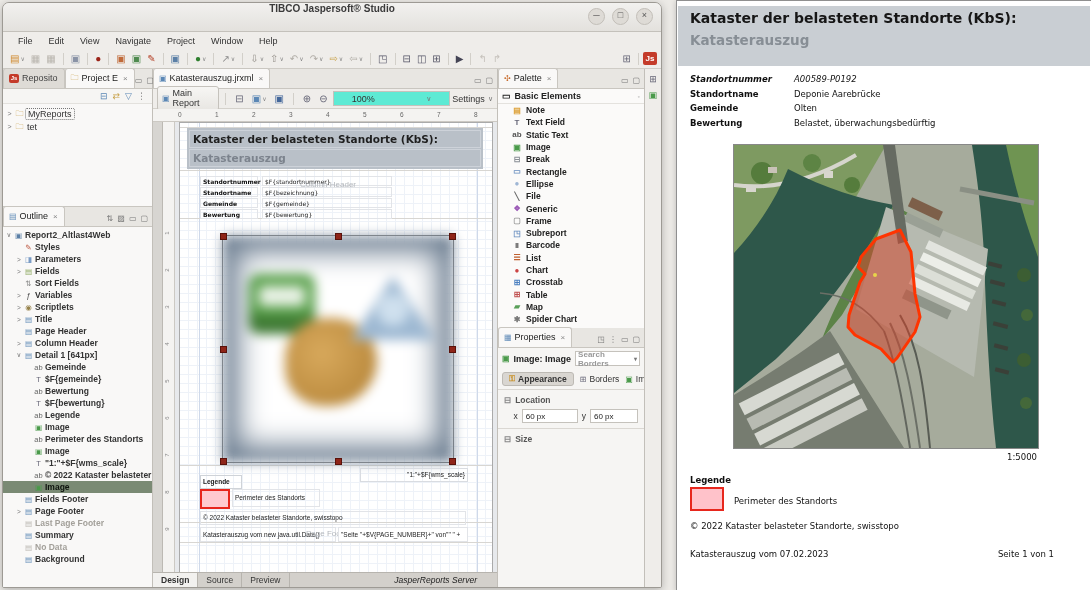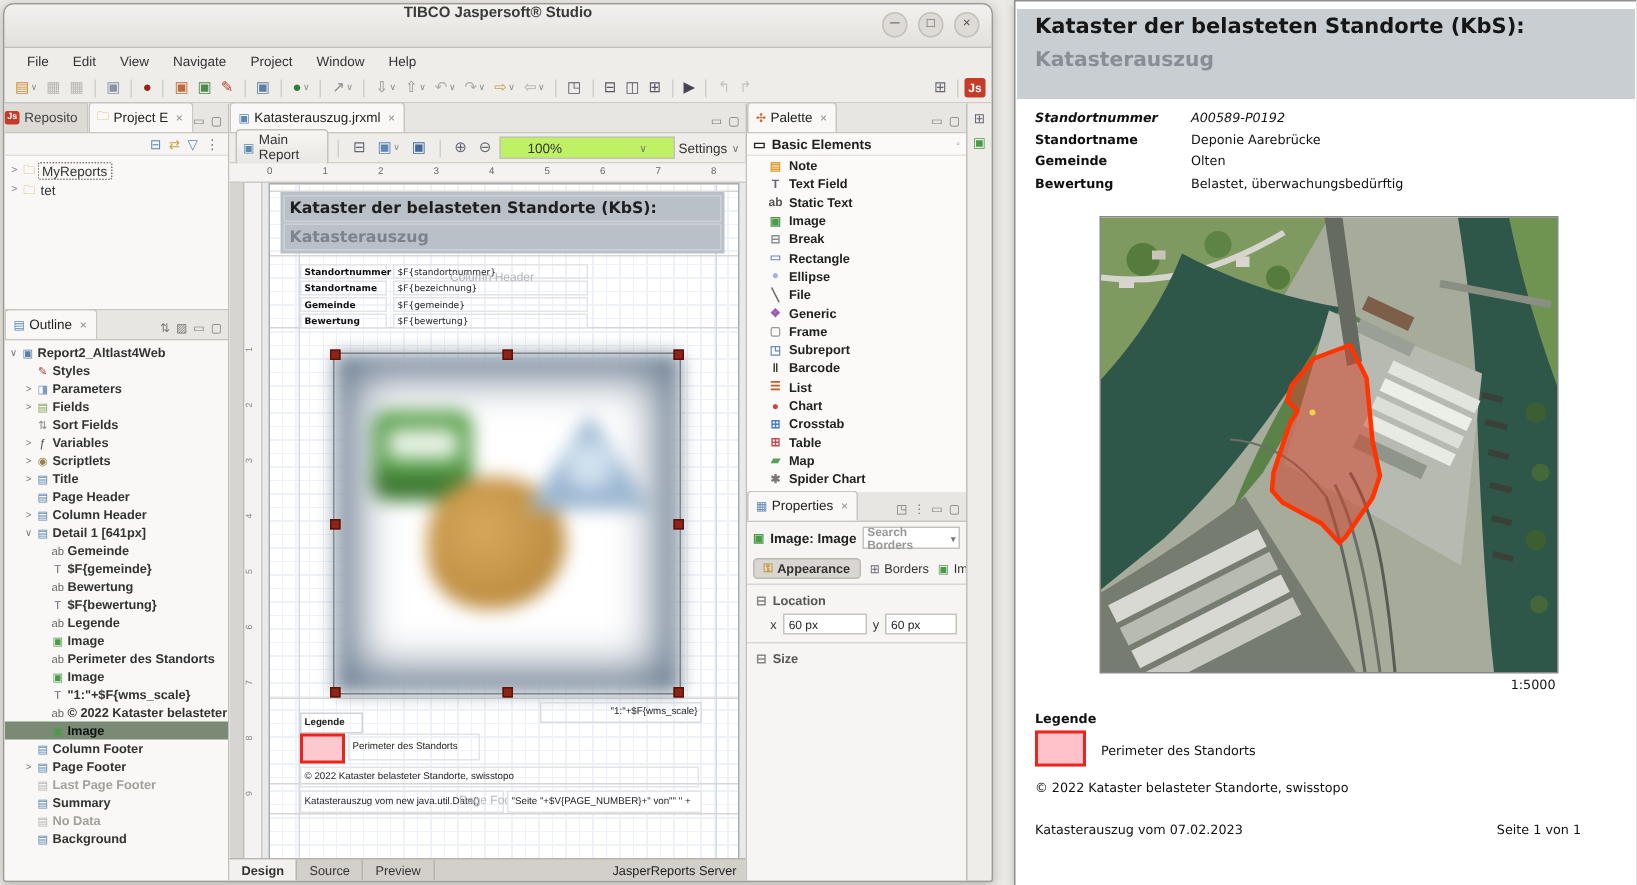--- a/index.html
+++ b/index.html
@@ -25,21 +25,21 @@
   .jsicon{width:14px;height:13px;background:#c43b2a;border-radius:2px;color:#fff;font-size:8px;
        line-height:13px;text-align:center;font-weight:bold;}
   
   .mainrow{flex:1;display:flex;min-height:0;}
   .lcol{width:149px;flex:0 0 auto;display:flex;flex-direction:column;border-right:1px solid #c2bfb9;background:#f6f5f3;}
   .ecol{flex:1;display:flex;flex-direction:column;min-width:0;background:#eceae7;}
   .rcol{width:146px;flex:0 0 auto;display:flex;flex-direction:column;border-left:1px solid #c2bfb9;background:#f6f5f3;}
   .strip{width:16px;flex:0 0 auto;border-left:1px solid #c2bfb9;background:#efedea;display:flex;flex-direction:column;align-items:center;padding-top:4px;gap:4px;}
   .strip .tbi{font-size:9px;}
   
-  .ptabs{height:19px;display:flex;align-items:flex-end;background:#e8e6e2;border-bottom:1px solid #c9c6c0;flex:0 0 auto;justify-content:flex-end;}
+  .ptabs{height:19px;display:flex;align-items:flex-end;background:#e8e6e2;border-bottom:1px solid #c9c6c0;flex:0 0 auto;}
   .ptab{display:flex;align-items:center;gap:3px;font-size:9px;color:#444;padding:2px 6px 3px 5px;
        border:1px solid #c9c6c0;border-bottom:none;border-radius:3px 3px 0 0;background:#dedbd6;height:14px;white-space:nowrap;}
   .ptab.active{background:#f9f8f7;font-weight:normal;color:#222;}
   .ptab .cl{color:#888;font-size:8px;margin-left:2px;}
   .pmini{margin-left:auto;display:flex;gap:4px;padding:0 4px 3px 0;color:#777;font-size:8px;}
   .icn{display:inline-block;font-style:normal;}
   
   .xtoolbar{height:14px;display:flex;justify-content:flex-end;align-items:center;gap:5px;padding-right:6px;
        font-size:9px;background:#f6f5f3;border-bottom:1px solid #e3e1dd;flex:0 0 auto;}
   .tree{padding:3px 2px;font-size:9px;color:#333;overflow:hidden;}
@@ -54,21 +54,21 @@
   .oitem.sel{background:#7a8a74;color:#0d120d;}
   .oitem.dim{color:#a3a09a;}
   .oitem .tw{flex:0 0 auto;width:8px;font-size:6.5px;color:#777;text-align:center;}
   .oitem .ti{flex:0 0 auto;width:11px;font-size:7.5px;text-align:center;}
   .oitem .tl{font-weight:bold;padding-left:1px;}
   
   .etabs{height:19px;display:flex;align-items:flex-end;background:#e8e6e2;border-bottom:1px solid #c9c6c0;flex:0 0 auto;}
   .etoolbar{height:19px;display:flex;align-items:center;gap:2px;background:#efedea;border-bottom:1px solid #d4d1cb;padding:0 4px;flex:0 0 auto;}
   .mrbtn{display:flex;align-items:center;gap:3px;font-size:9px;border:1px solid #c5c2bc;border-radius:3px;
        background:linear-gradient(#f7f6f4,#e8e6e2);padding:1px 7px 2px 4px;color:#333;}
-  .combo{display:flex;align-items:center;font-size:9px;border:1px solid #c5c2bc;background:#bef264;
+  .combo{display:flex;align-items:center;font-size:9px;border:1px solid #c5c2bc;background:#5eead4;
        padding:0 18px;height:13px;color:#333;}
   .combo .dd{margin-left:auto;color:#777;font-size:7px;}
   .settings{margin-left:auto;display:flex;align-items:center;gap:3px;font-size:9px;color:#333;}
   .hruler{height:12px;background:#f4f3f1;border-bottom:1px solid #ccc9c3;position:relative;flex:0 0 auto;
        font-size:6.5px;color:#666;}
   .hruler span{position:absolute;top:2px;}
   .canvas{flex:1;position:relative;background:#e7e9ec;overflow:hidden;display:flex;min-height:0;}
   .bandstrip{width:9px;background:#d7d5d1;border-right:1px solid #bcb9b3;flex:0 0 auto;}
   .vruler{width:11px;background:#f4f3f1;border-right:1px solid #ccc9c3;position:relative;flex:0 0 auto;
        font-size:6px;color:#888;}
@@ -99,21 +99,21 @@
   .ph-green:before{content:"";position:absolute;left:10px;top:12px;right:10px;height:20px;background:#e9f2e6;border-radius:4px;}
   .ph-blob{position:absolute;left:62px;top:82px;width:92px;height:88px;background:radial-gradient(circle at 40% 40%,#d8a95c,#b07f33);border-radius:48% 52% 55% 45%;}
   .ph-tri{position:absolute;left:128px;top:40px;width:0;height:0;border-left:42px solid transparent;border-right:42px solid transparent;border-bottom:64px solid #9db8d2;}
   .ph-tri:after{content:"";position:absolute;left:-16px;top:18px;width:32px;height:32px;background:#cfe0ee;border-radius:50%;}
   .hdl{position:absolute;width:5px;height:5px;background:#8e2418;border:1px solid #5a120b;}
   .swatch{position:absolute;background:#ffc9cf;border:2px solid #e8251c;}
   
   .ebottom{height:14px;display:flex;align-items:stretch;background:#d3d0cb;border-top:1px solid #b7b4ae;flex:0 0 auto;font-size:8.5px;}
   .ebtab{padding:1px 8px;border-right:1px solid #b7b4ae;color:#333;display:flex;align-items:center;}
   .ebtab.active{background:#f2f1ef;font-weight:bold;}
-  .eserver{margin-left:auto;padding-right:6px;display:flex;align-items:center;color:#222;}
+  .eserver{margin-left:auto;padding-right:20px;display:flex;align-items:center;color:#222;font-style:italic;}
   
   .psection{font-size:9px;font-weight:bold;color:#222;display:flex;align-items:center;gap:4px;
        padding:2px 4px;border-bottom:1px solid #e4e2de;background:#fbfaf9;}
   .psection .exp{margin-left:auto;color:#999;font-size:7px;}
   .pitem{display:flex;align-items:center;gap:4px;height:12.3px;padding-left:14px;font-size:8.5px;color:#222;font-weight:bold;white-space:nowrap;}
   .pitem .ti{width:10px;text-align:center;font-size:8px;}
   .palette-body{flex:1;background:#fbfaf9;overflow:hidden;}
   
   .props{flex:1;background:#f6f5f3;display:flex;flex-direction:column;overflow:hidden;}
   .phead{display:flex;align-items:center;gap:4px;padding:3px 4px;font-size:9px;font-weight:bold;color:#222;}
@@ -429,21 +429,21 @@
               <span class="tl">© 2022 Kataster belasteter Sta</span>
             </div>
             <div class="oitem sel" style="padding-left: 22px;">
               <span class="tw"></span>
               <span class="ti" style="color: rgb(74, 154, 74);">▣</span>
               <span class="tl">Image</span>
             </div>
             <div class="oitem" style="padding-left: 12px;">
               <span class="tw"></span>
               <span class="ti" style="color: rgb(91, 135, 181);">▤</span>
-              <span class="tl">Column Footer</span>
+              <span class="tl">Fields Footer</span>
             </div>
             <div class="oitem" style="padding-left: 12px;">
               <span class="tw">&gt;</span>
               <span class="ti" style="color: rgb(91, 135, 181);">▤</span>
               <span class="tl">Page Footer</span>
             </div>
             <div class="oitem dim" style="padding-left: 12px;">
               <span class="tw"></span>
               <span class="ti" style="color: rgb(184, 181, 175);">▤</span>
               <span class="tl">Last Page Footer</span>

